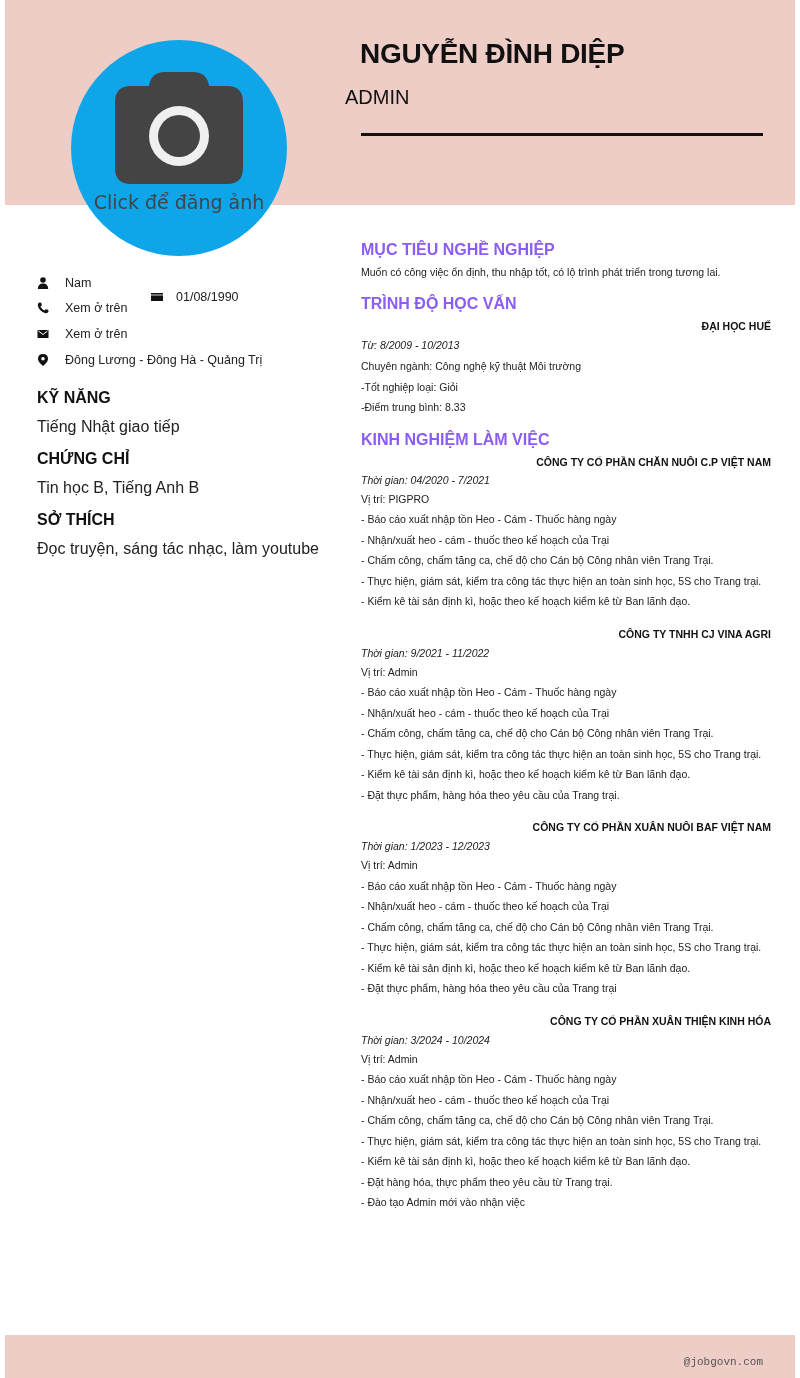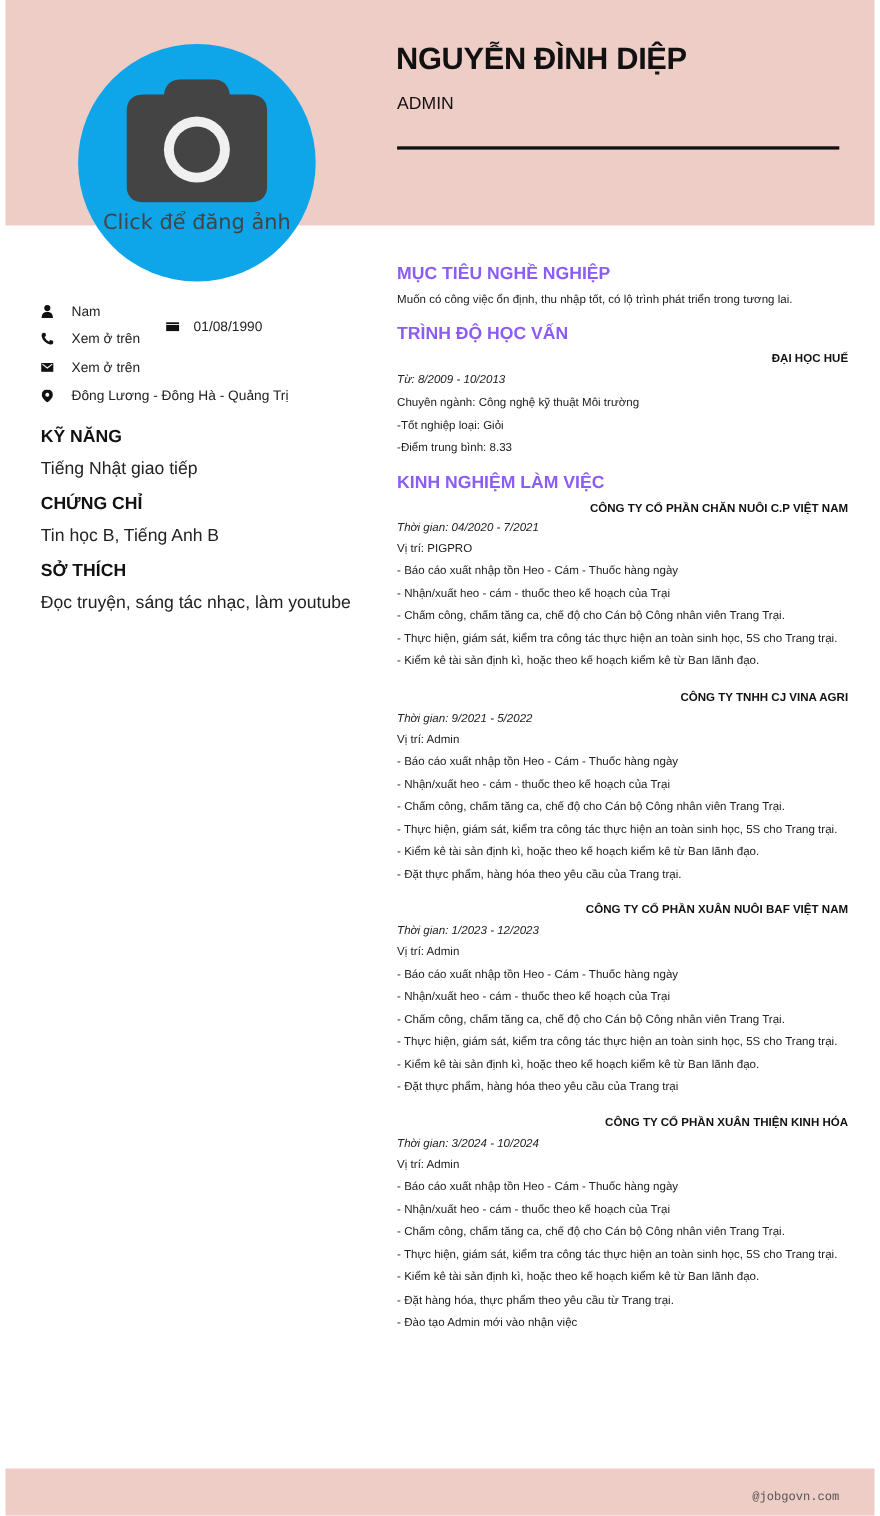--- a/index.html
+++ b/index.html
@@ -8,21 +8,21 @@
 
   .header-band { position: absolute; left: 5px; top: 0; width: 790px; height: 205px; background: #efcdc7; }
   .footer-band { position: absolute; left: 5px; top: 1335px; width: 790px; height: 43px; background: #efcdc7; }
   .footer-text { position: absolute; right: 37px; top: 1356px; font-family: "Liberation Mono", "DejaVu Sans Mono", monospace; font-size: 11px; color: #555; }
 
   .avatar { position: absolute; left: 71px; top: 40px; width: 216px; height: 216px; border-radius: 50%; background: #0ea5e9; cursor: pointer; }
   .camera { position: absolute; left: 44px; top: 32px; width: 128px; height: 112px; }
   .avatar-label { position: absolute; left: 0; width: 216px; top: 151px; text-align: center; font-family: "DejaVu Sans", sans-serif; font-size: 19px; color: #444; }
 
   .name { position: absolute; left: 360px; top: 38px; font-size: 28px; font-weight: bold; color: #111; letter-spacing: -0.3px; }
-  .role { position: absolute; left: 361px; top: 86px; font-size: 16px; color: #111; text-align: right; }
+  .role { position: absolute; left: 345px; top: 86px; font-size: 20px; color: #111; text-align: right; }
   .name-rule { position: absolute; left: 361px; top: 133px; width: 402px; height: 3px; background: #111; }
 
   .contact-row { position: absolute; left: 37px; height: 18px; display: flex; align-items: center; font-size: 12.5px; color: #222; }
   .contact-row .ic { width: 12px; height: 12px; display: inline-block; margin-right: 16px; }
   .dob { position: absolute; left: 151px; top: 288px; height: 18px; display: flex; align-items: center; font-size: 12.5px; color: #222; }
   .dob .ic { width: 12px; height: 12px; margin-right: 13px; }
 
   .l-heading { position: absolute; left: 37px; font-size: 16px; font-weight: bold; color: #111; }
   .l-text { position: absolute; left: 37px; font-size: 16px; color: #222; }
 
@@ -117,21 +117,21 @@
       <div class="r-text">Vị trí: PIGPRO</div>
       <div class="r-text">- Báo cáo xuất nhập tồn Heo - Cám - Thuốc hàng ngày</div>
       <div class="r-text">- Nhận/xuất heo - cám  - thuốc theo kế hoạch của Trại</div>
       <div class="r-text">- Chấm công, chấm tăng ca, chế độ cho Cán bộ Công nhân viên Trang Trại.</div>
       <div class="r-text">- Thực hiện, giám sát, kiểm tra công tác thực hiện an toàn sinh học, 5S cho Trang trại.</div>
       <div class="r-text">- Kiểm kê tài sản định kì, hoặc theo kế hoạch kiểm kê từ Ban lãnh đạo.</div>
     </div>
 
     <div class="job">
       <div class="r-sub">CÔNG TY TNHH CJ VINA AGRI</div>
-      <div class="r-italic">Thời gian: 9/2021 - 5/2022</div>
+      <div class="r-italic">Thời gian: 9/2021 - 11/2022</div>
       <div class="r-text">Vị trí: Admin</div>
       <div class="r-text">- Báo cáo xuất nhập tồn Heo - Cám - Thuốc hàng ngày</div>
       <div class="r-text">- Nhận/xuất heo - cám - thuốc theo kế hoạch của Trại</div>
       <div class="r-text">- Chấm công, chấm tăng ca, chế độ cho Cán bộ Công nhân viên Trang Trại.</div>
       <div class="r-text">- Thực hiện, giám sát, kiểm tra công tác thực hiện an toàn sinh học, 5S cho Trang trại.</div>
       <div class="r-text">- Kiểm kê tài sản định kì, hoặc theo kế hoạch kiểm kê từ Ban lãnh đạo.</div>
       <div class="r-text">- Đặt thực phẩm, hàng hóa theo yêu cầu của Trang trại.</div>
     </div>
 
     <div class="job">

